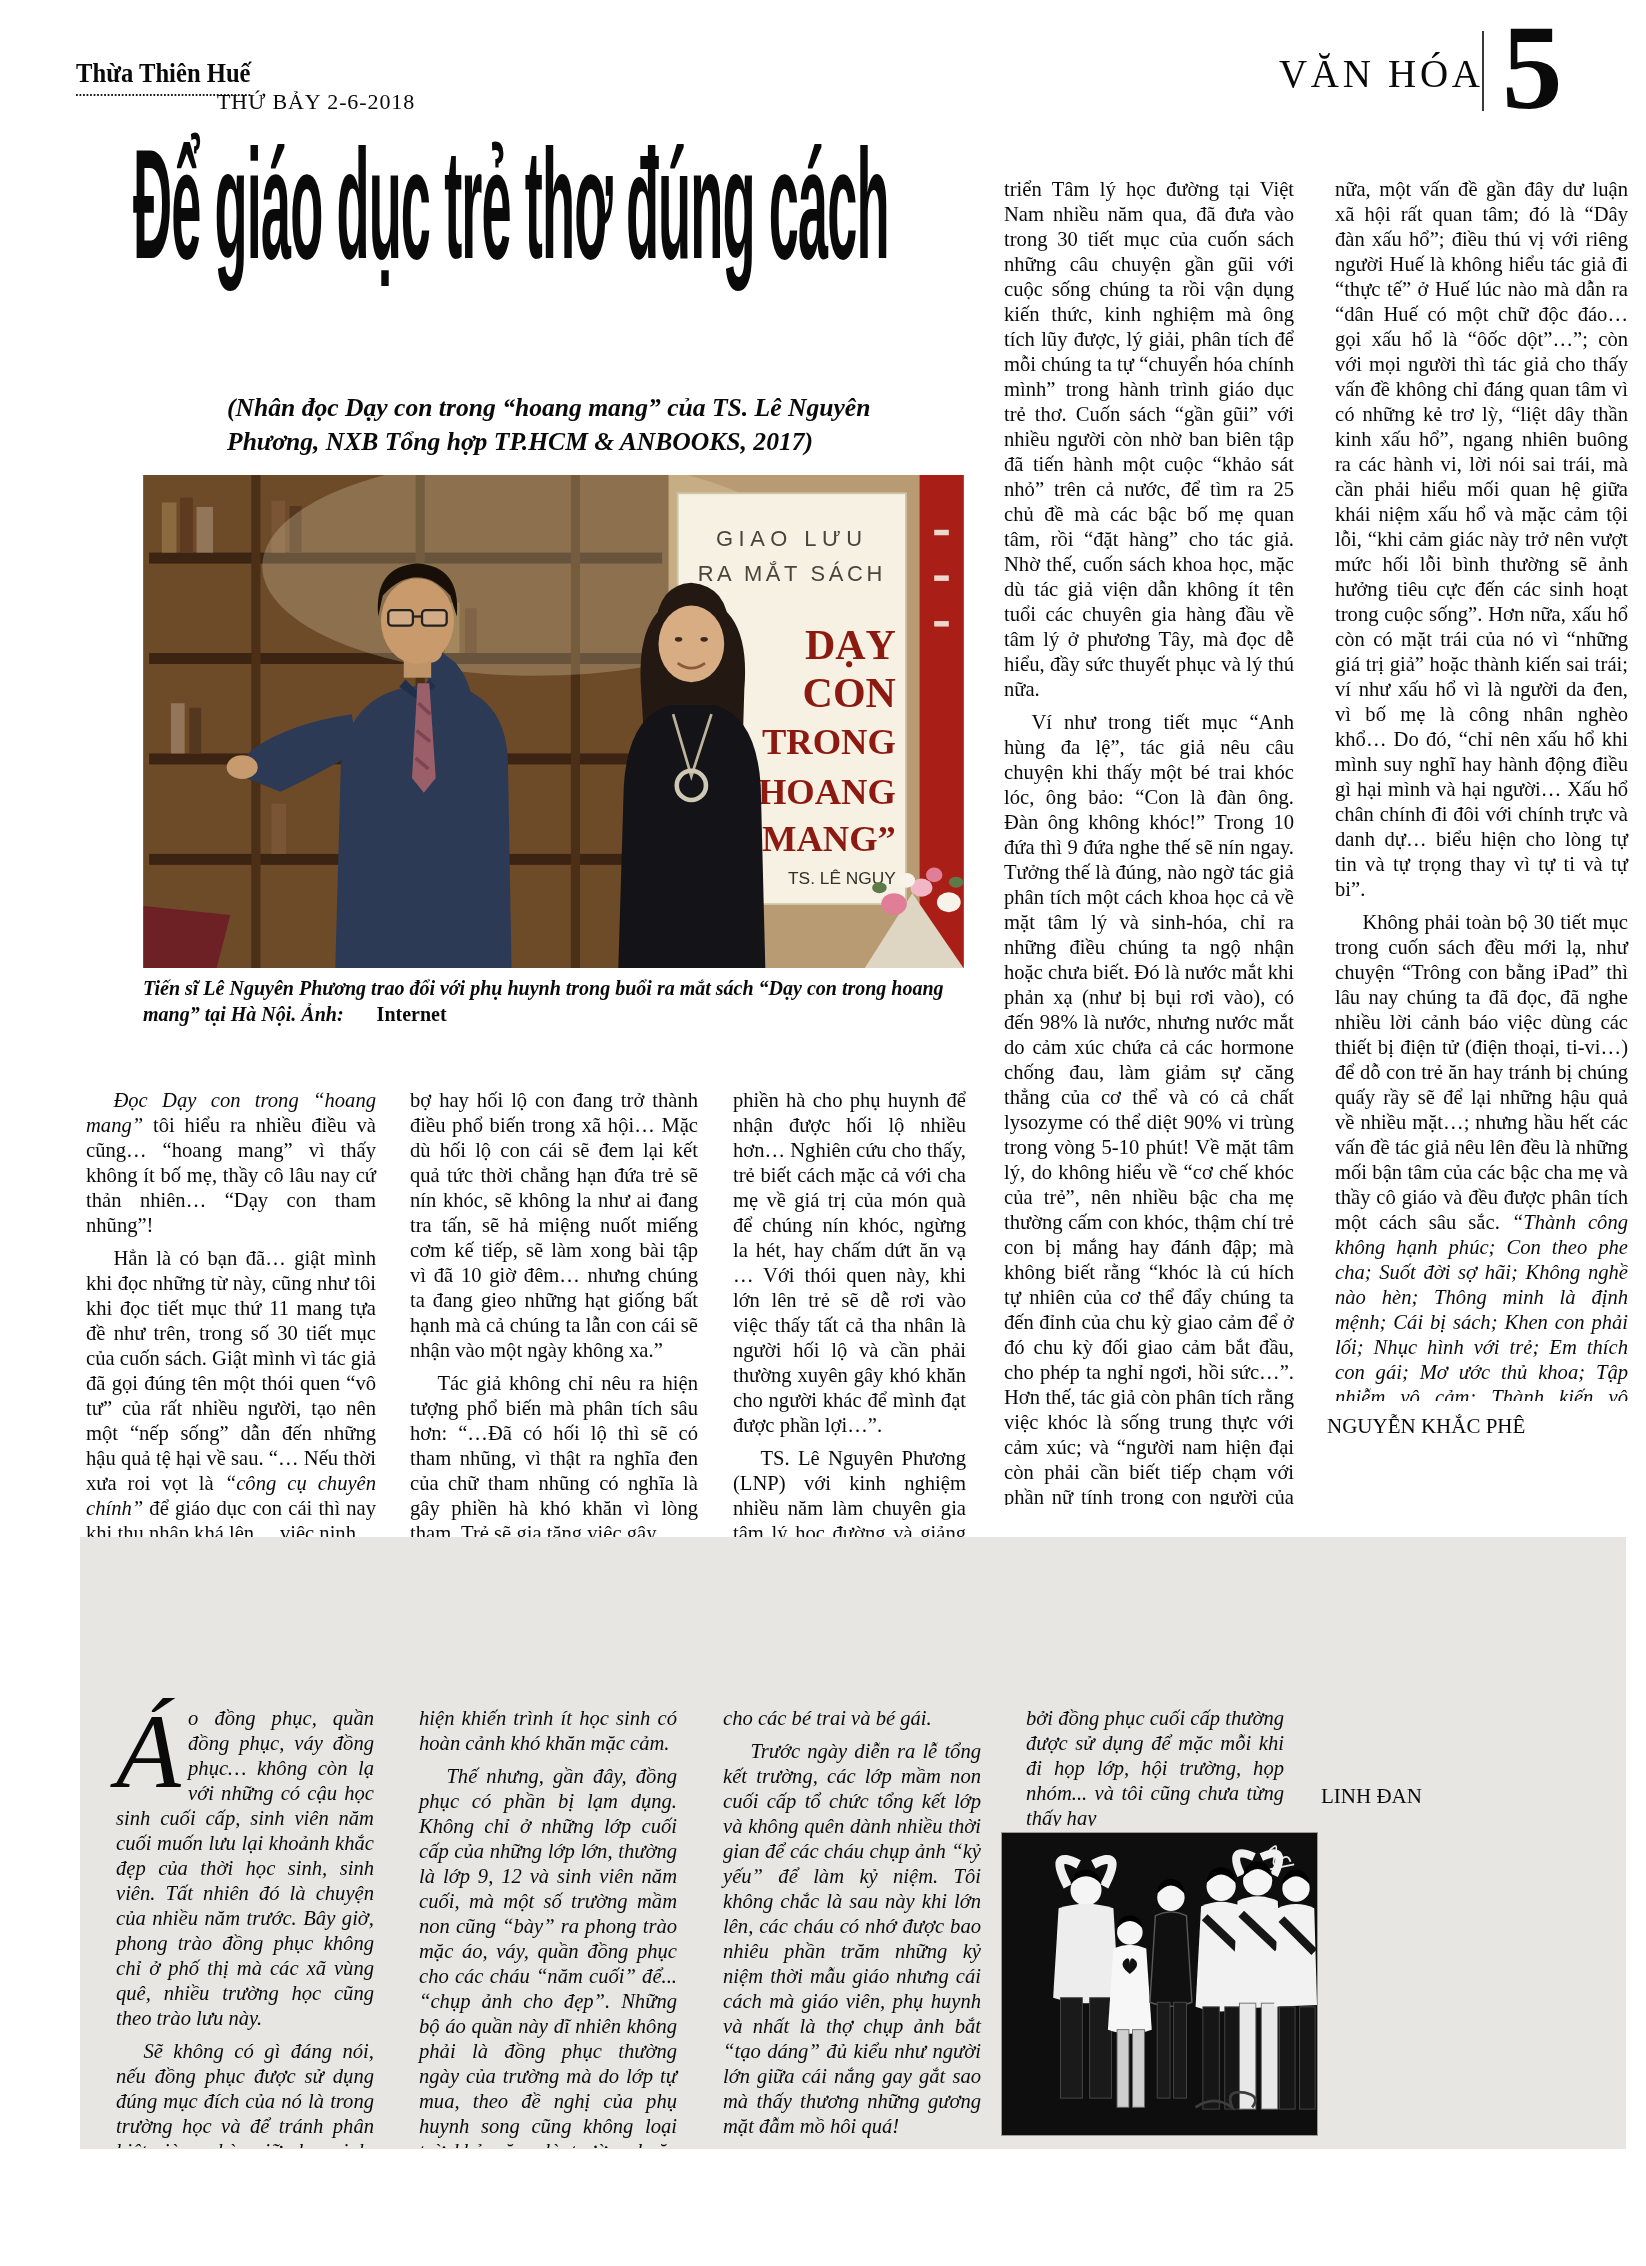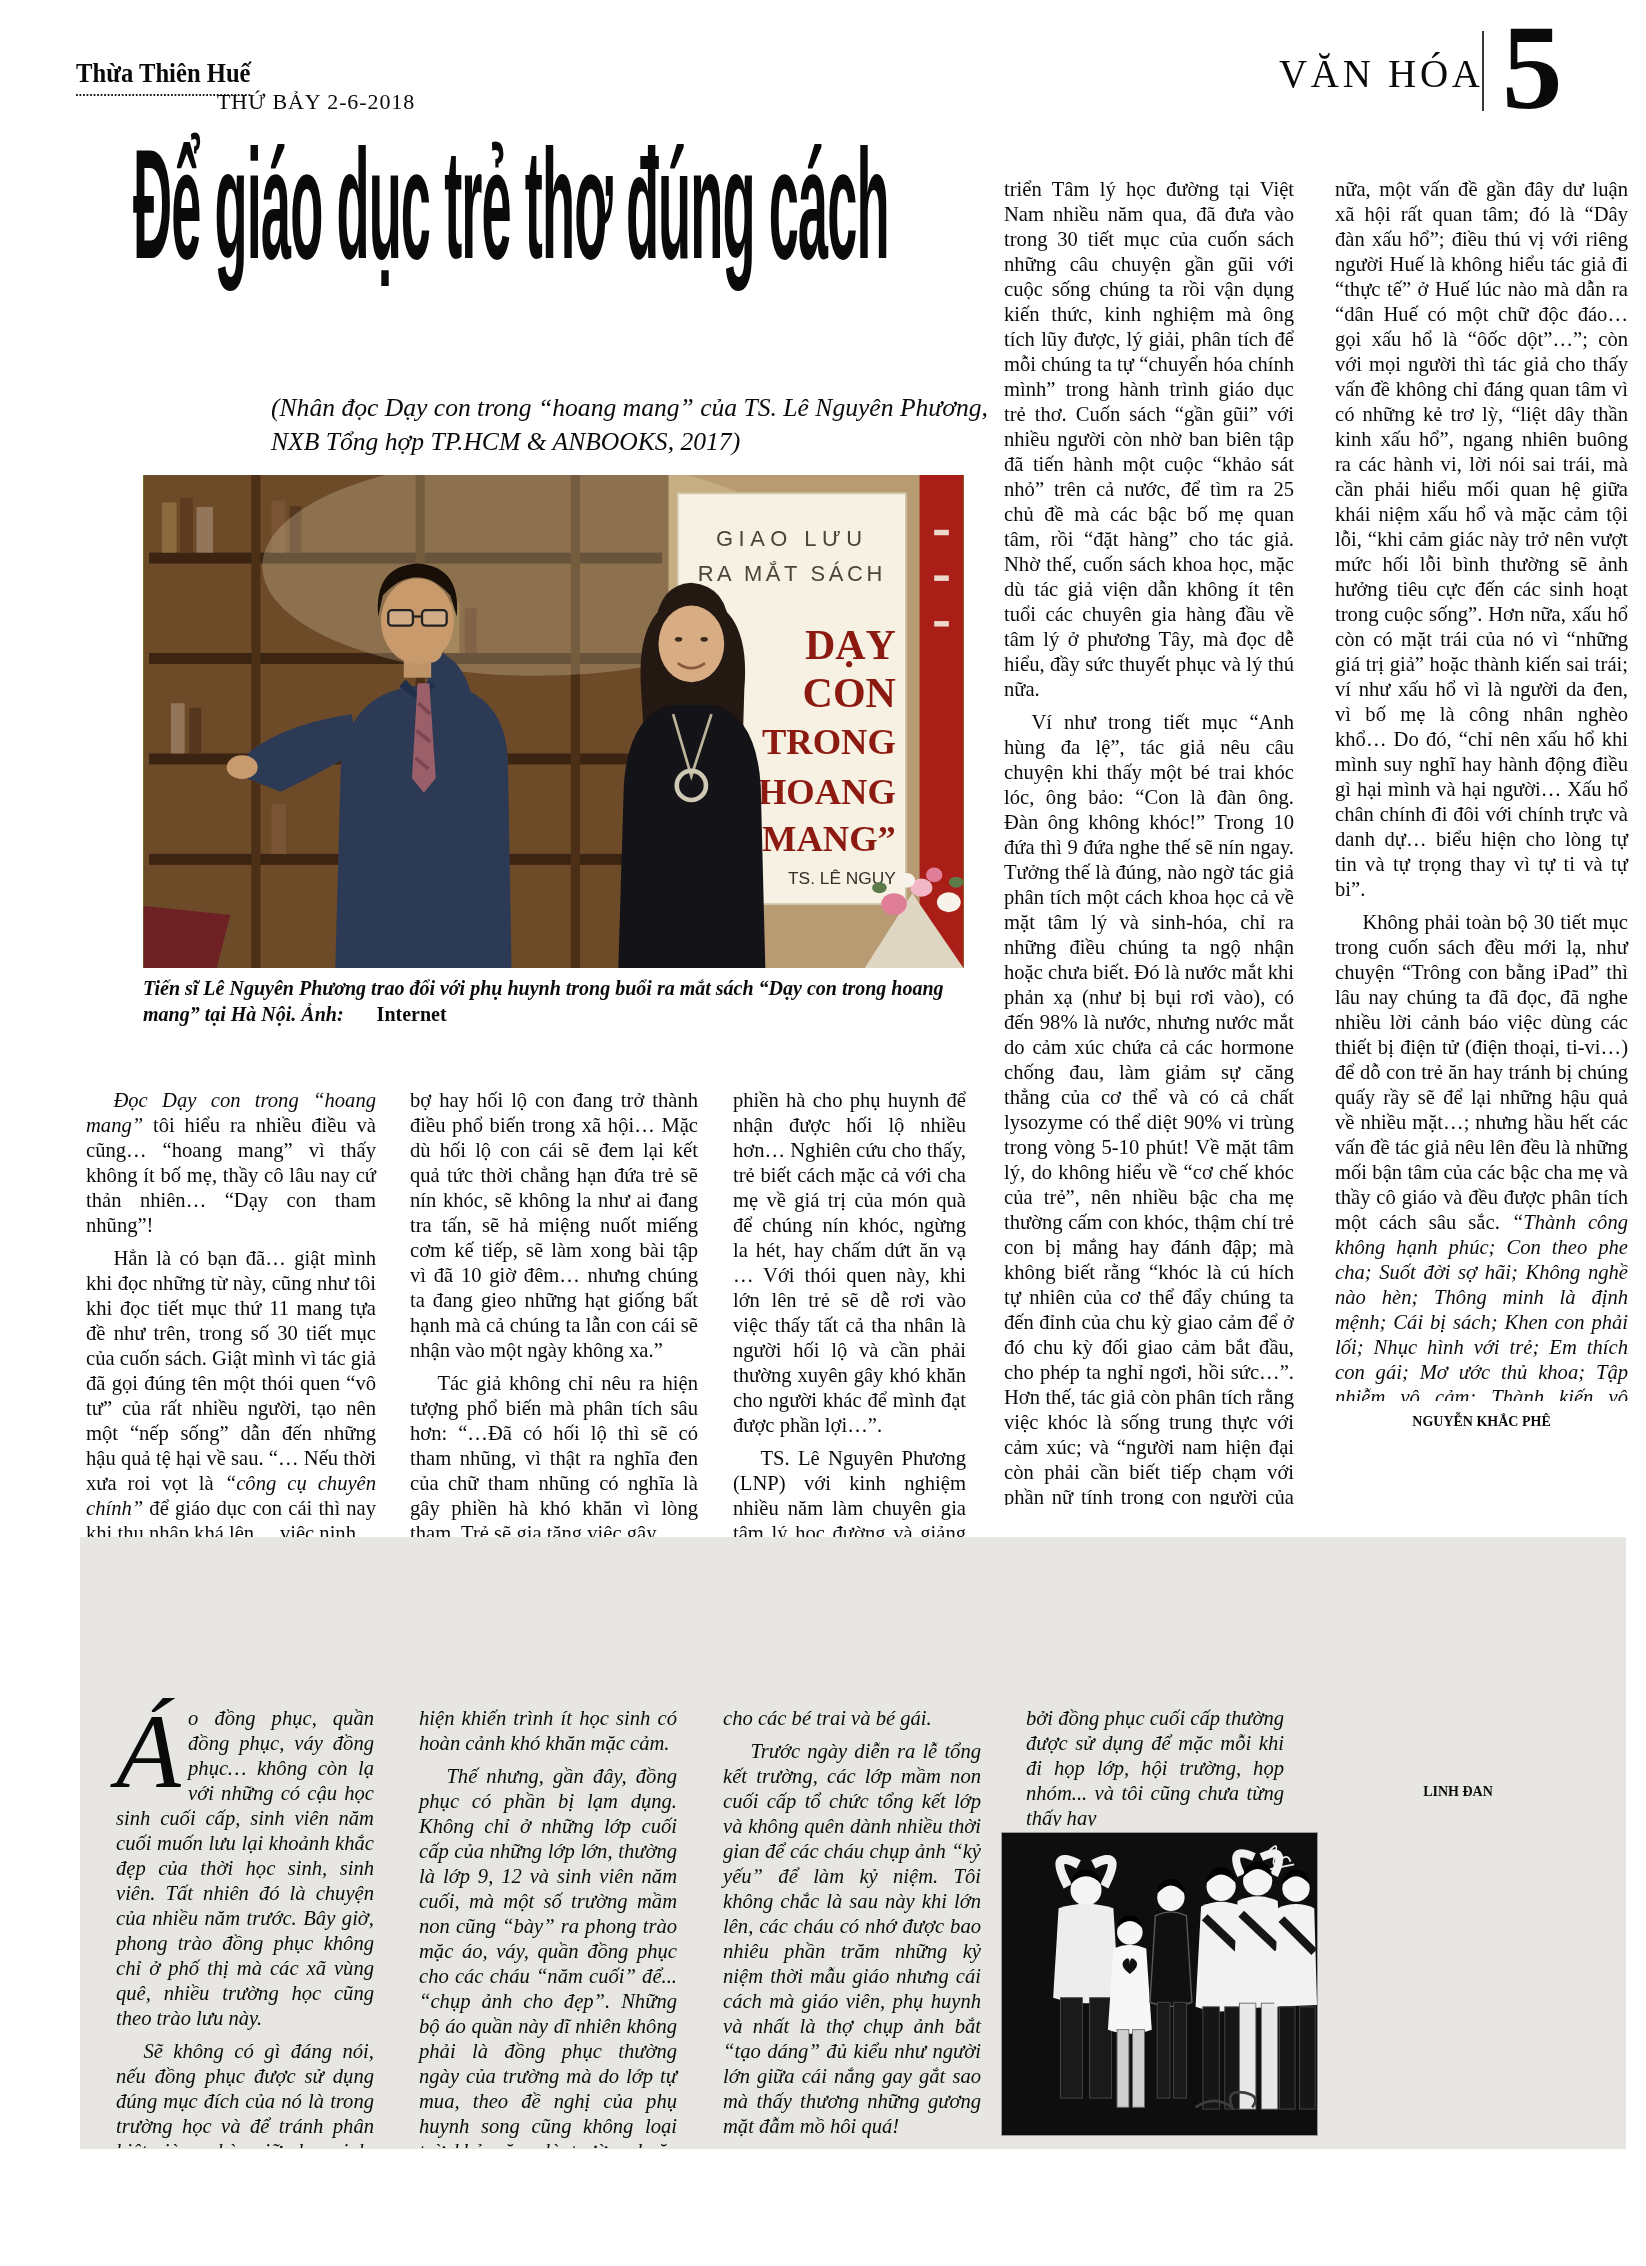--- a/index.html
+++ b/index.html
@@ -13,36 +13,36 @@
   #issue-date{left:217px;top:64px;font-size:22px;letter-spacing:0.9px;margin-top:25px;}
   #section-name{left:1279px;top:51px;font-size:39px;letter-spacing:3.7px;}
   #head-divider{left:1482px;top:31px;width:1.8px;height:80px;background:#3a3a3a;}
   #page-number{left:1502px;top:7.3px;font-size:121px;font-weight:bold;line-height:1;}
 
   
   #headline{left:133px;top:124px;height:174px;}
   #headline span{display:inline-block;font-family:"Liberation Sans","DejaVu Sans",sans-serif;
                  font-weight:700;font-size:155px;line-height:1.05;white-space:nowrap;
                  transform:scaleX(.35);transform-origin:0 0;letter-spacing:-2.7px;}
-  #subtitle{left:227px;top:391px;width:742px;font-weight:normal;font-style:italic;
-            font-size:25.6px;line-height:34px;margin-left:44px;}
+  #subtitle{left:227px;top:391px;width:742px;font-weight:bold;font-style:italic;
+            font-size:25.6px;line-height:34px;}
   #photo-frame{left:143px;top:475px;width:821px;height:493px;background:#4d7c0f;}
   #caption{left:143px;top:976px;width:824px;font-weight:bold;font-style:italic;
            font-size:20px;line-height:25.6px;}
   #caption .upright{font-style:normal;margin-left:28px;}
 
   .colbody{font-size:20.6px;line-height:25px;text-align:justify;overflow:hidden;}
   .colbody p{margin:8px;text-indent:27.4px;}
   .colbody p.ni{text-indent:0;}
   #tcol1{left:78px;top:1080px;width:306px;height:598px;}
   #tcol2{left:402px;top:1080px;width:304px;height:598px;}
   #tcol3{left:725px;top:1080px;width:249px;height:598px;}
   #tcol4{left:996px;top:169px;width:306px;height:1336px;}
   #tcol5{left:1327px;top:169px;width:309px;height:1232px;}
-  .byline{font-weight:bold;text-align:center;font-size:14px;}
+  .byline{font-weight:normal;text-align:left;font-size:21px;}
   #top-byline{left:1327px;top:1414px;width:309px;}
 
   
   #gray-band{left:80px;top:1537px;width:1546px;height:612px;background:#e7e6e3;}
   #bottom-headline{left:110px;top:1552px;width:1489px;text-align:center;
                    font-style:italic;font-size:119px;line-height:1.1;letter-spacing:1.8px;word-spacing:14.6px;}
   .bcol{font-style:italic;}
   #bcol1{left:108px;top:1698px;width:274px;height:450px;}
   #bcol2{left:411px;top:1698px;width:274px;height:450px;}
   #bcol3{left:715px;top:1698px;width:274px;height:450px;}

